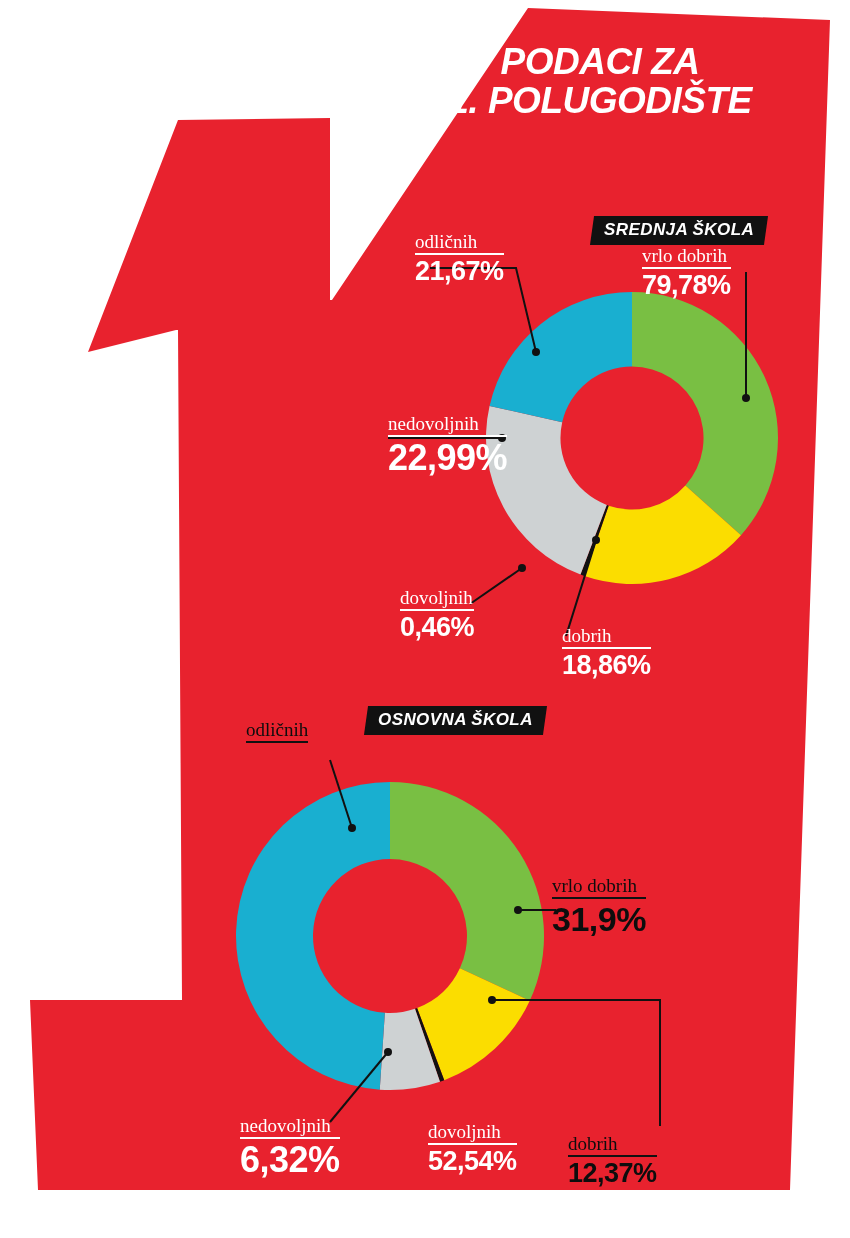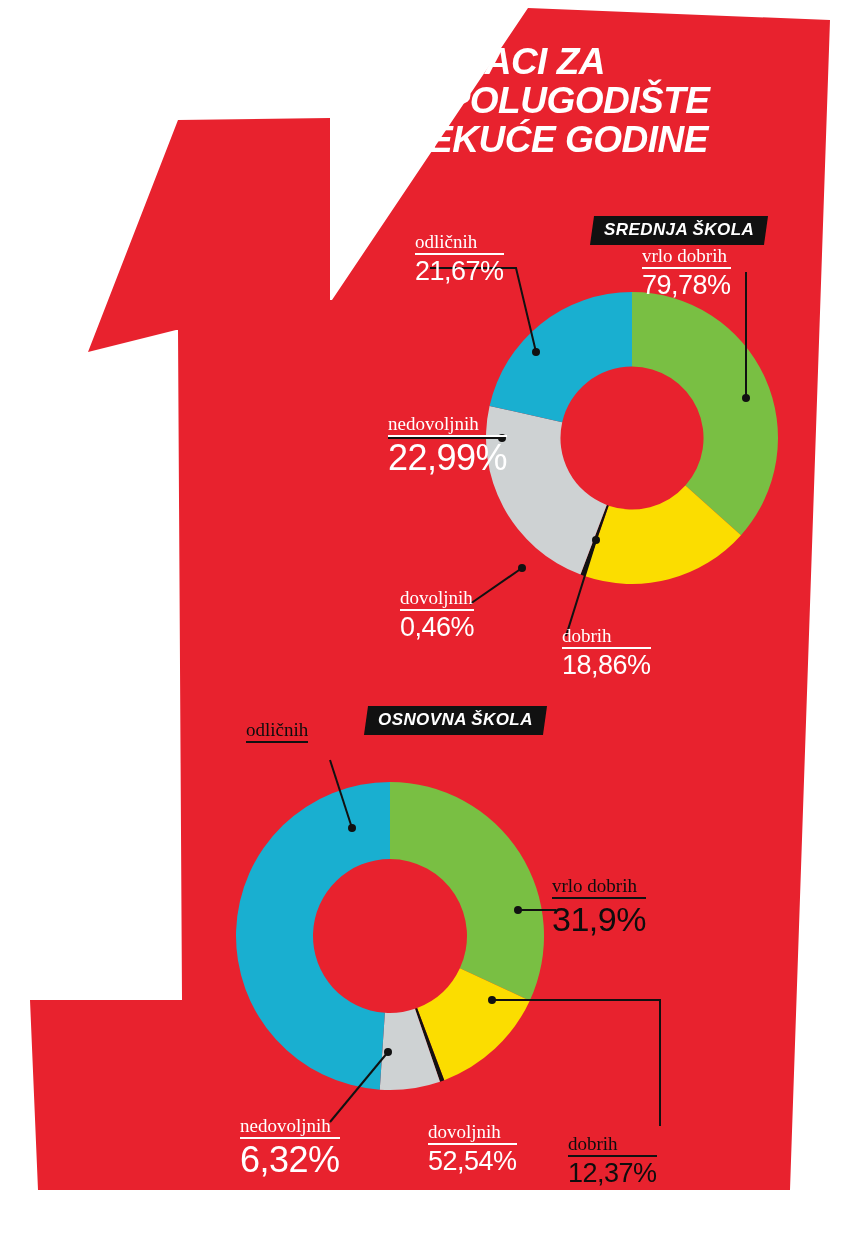--- a/index.html
+++ b/index.html
@@ -16,24 +16,24 @@
   }
   #bgsvg, #chartsvg, #labelsvg{
     position:absolute;
     left:0; top:0;
     width:850px; height:1238px;
   }
   #labelsvg{ pointer-events:none; }
 
   .title{
     position:absolute;
-    right:24px;
+    right:40px;
     top:42px;
     width:420px;
-    text-align:left;
+    text-align:center;
     color:#ffffff;
     font-weight:bold;
     font-style:italic;
     font-size:37px;
     line-height:1.06;
     letter-spacing:-0.5px;
     text-transform:uppercase;
     font-family:"Liberation Sans", sans-serif;
   }
   .title span{ display:block; white-space:nowrap; }
@@ -58,21 +58,21 @@
   .lbl .cap{
     display:block;
     font-size:19px;
     font-weight:normal;
     line-height:1.05;
     font-family:"Liberation Serif", serif;
   }
   .lbl .val{
     display:block;
     font-size:27px;
-    font-weight:normal;
+    font-weight:bold;
     line-height:1.12;
     letter-spacing:-0.5px;
   }
   .lbl.big .val{ font-size:36px; }
   .lbl.big2 .val{ font-size:34px; }
   .white .cap, .white .val{ color:#ffffff; }
   .black .cap, .black .val{ color:#0d0d0d; }
   .rule{
     display:block;
     height:2px;
@@ -125,21 +125,20 @@
       <circle cx="518" cy="910" r="4" fill="#111111"></circle>
       <polyline points="330,1122 388,1052" fill="none" stroke="#111111" stroke-width="2"></polyline>
       <circle cx="388" cy="1052" r="4" fill="#111111"></circle>
       <polyline points="660,1126 660,1000 492,1000" fill="none" stroke="#111111" stroke-width="2"></polyline>
       <circle cx="492" cy="1000" r="4" fill="#111111"></circle>
     </svg>
 
   <div class="title">
     <span>PODACI ZA</span>
     <span>1. POLUGODIŠTE</span>
-    <span>TEKUĆE GODINE</span>
   </div>
 
   <div class="chip" style="left:592px; top:216px;">
     <i>SREDNJA ŠKOLA</i>
   </div>
   <div class="chip" style="left:366px; top:706px;">
     <i>OSNOVNA ŠKOLA</i>
   </div>
 
   <div class="lbl white" style="left:415px; top:232px;">

